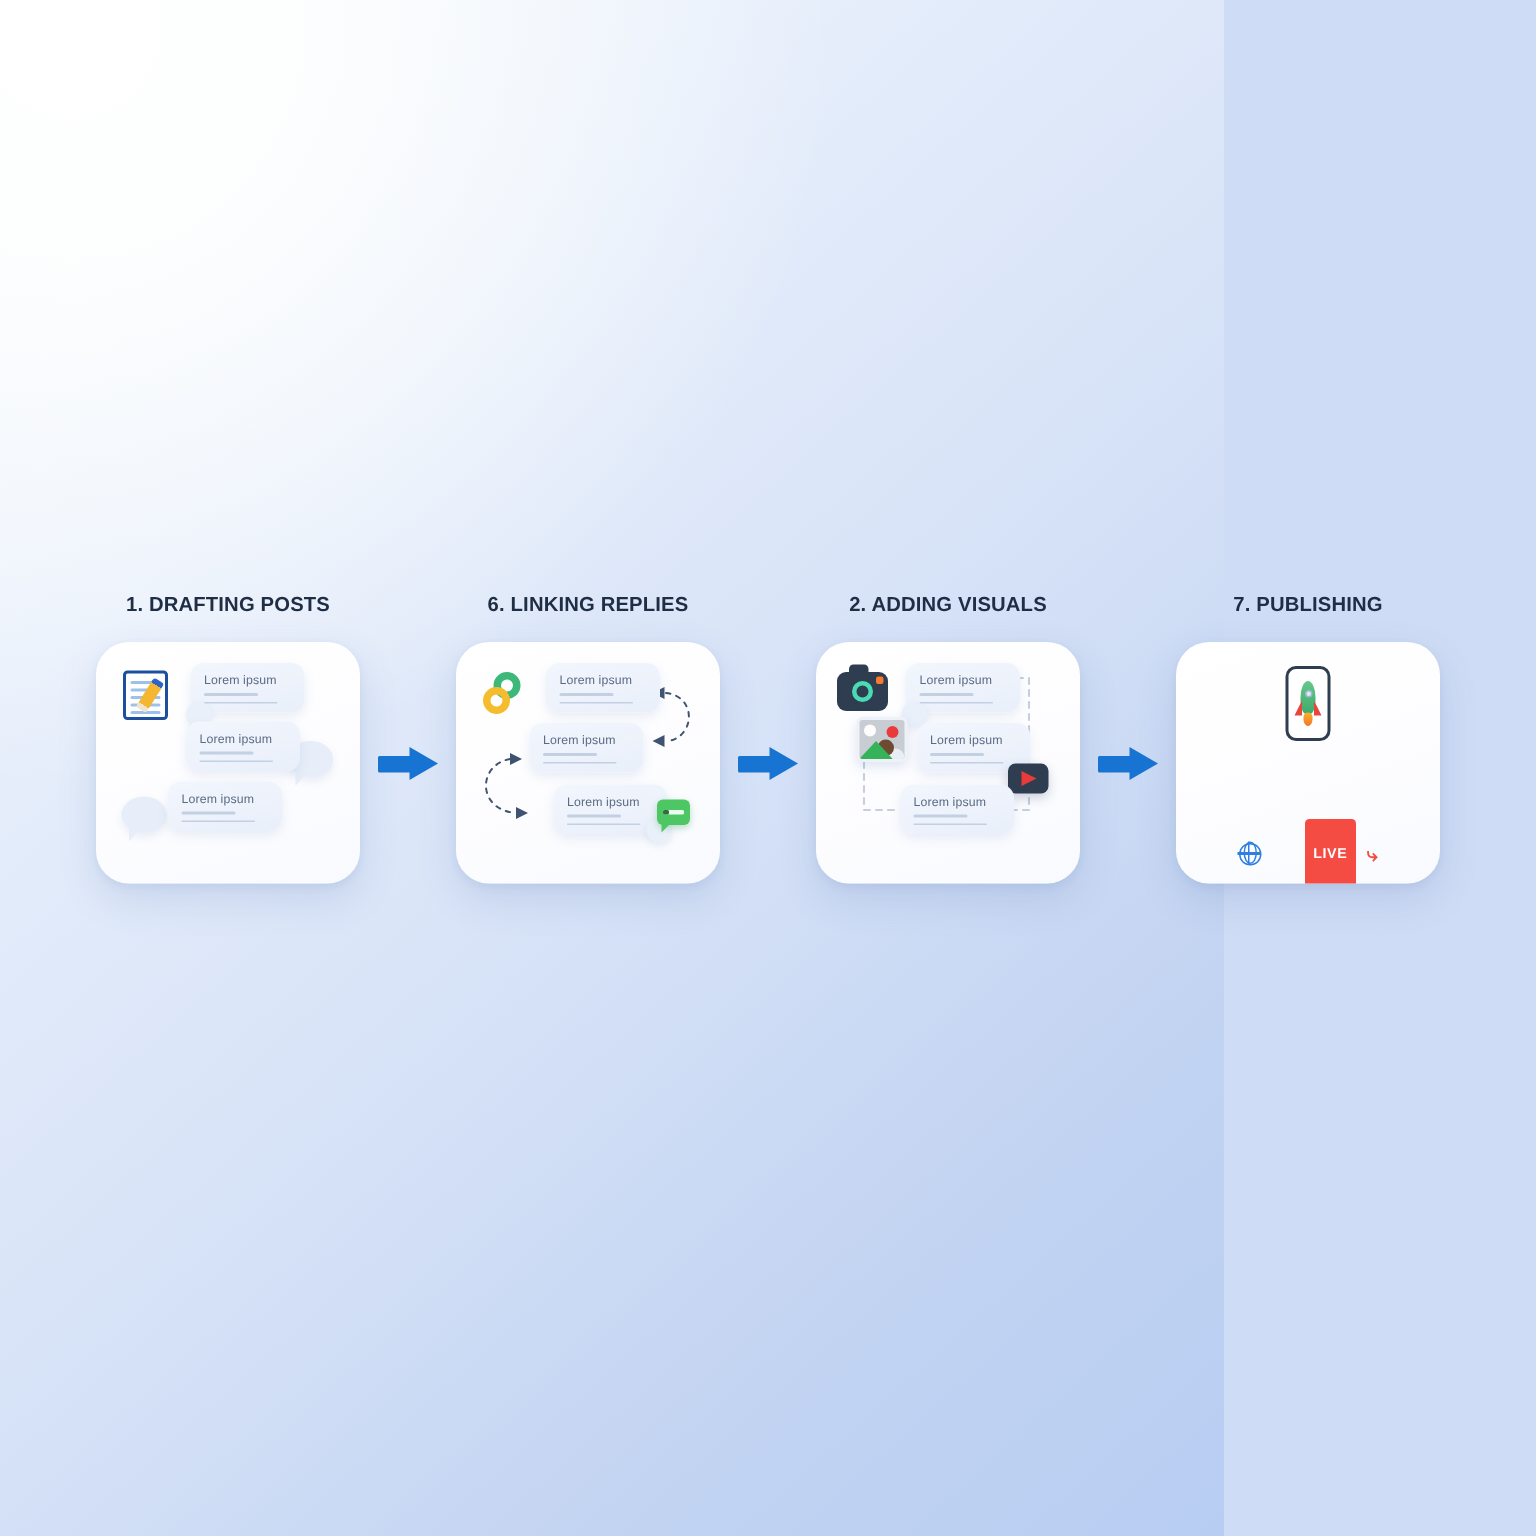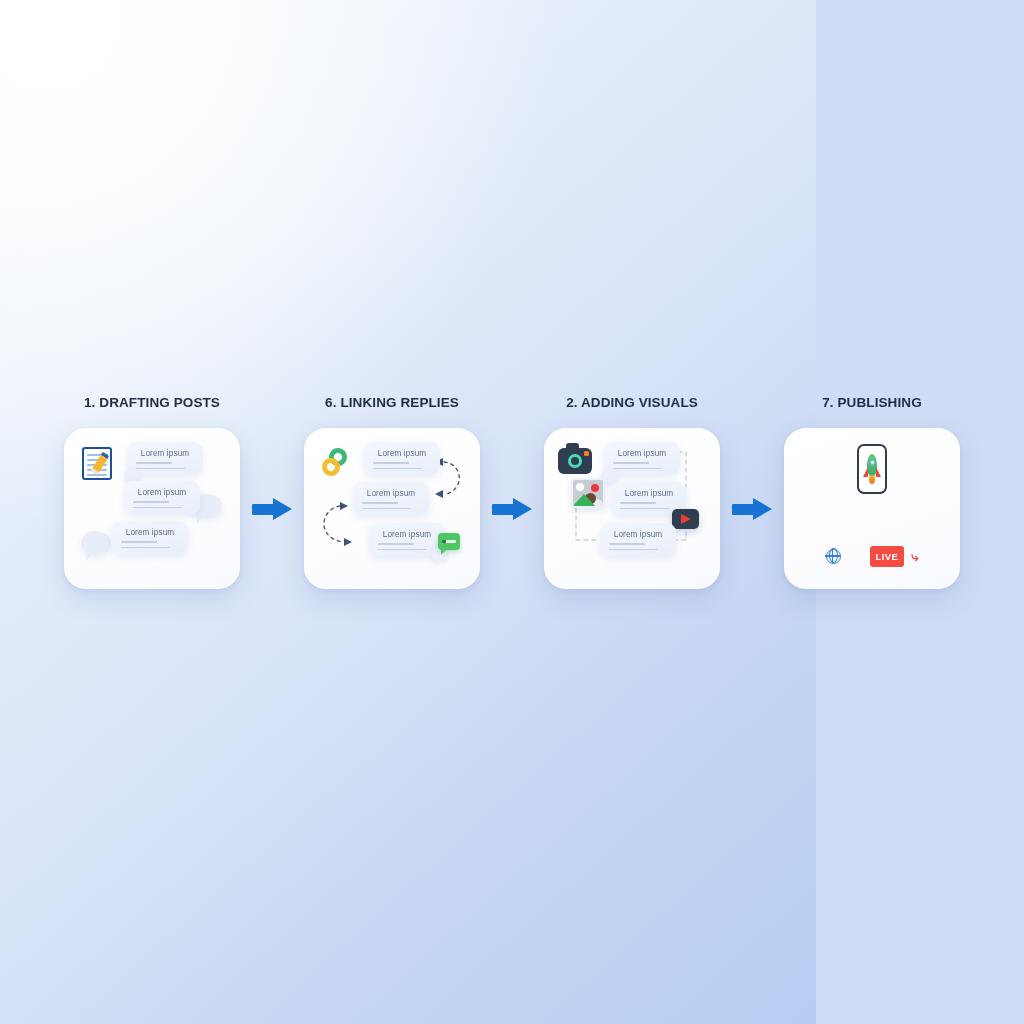--- a/index.html
+++ b/index.html
@@ -6,21 +6,20 @@
   body{
     width:1024px;height:1024px;overflow:hidden;
     font-family:"Liberation Sans", sans-serif;
     background:#cfdcf5;
   }
   #stage{
     position:relative;width:816px;height:1024px;
     background:
       radial-gradient(120% 95% at 6% 2%, #ffffff 0%, #fdfefe 14%, rgba(255,255,255,0) 52%),
       linear-gradient(138deg,#f4f8fd 0%,#e6eefb 28%,#d6e2f7 55%,#c3d4f2 78%,#b7cdf2 100%);
-    text-align: center;
   }
 
   
   .flow{
     position:absolute;left:0;top:395px;width:1024px;
     display:flex;align-items:flex-start;justify-content:center;
   }
   .step{width:176px;display:flex;flex-direction:column;align-items:center;}
   .step-title{
     font-size:13.5px;font-weight:bold;color:#1f2d45;letter-spacing:.1px;
@@ -145,21 +144,21 @@
     display:flex;align-items:center;justify-content:center;
     color:#fff;font-size:12.5px;font-weight:bold;letter-spacing:.3px;
   }
   .metarow{position:absolute;left:0;top:118px;width:176px;display:flex;align-items:center;justify-content:center;gap:7px;}
   .globe{position:relative;width:15px;height:15px;border-radius:50%;border:1.7px solid #2f7fe0;box-sizing:border-box;}
   .globe:before{content:"";position:absolute;left:-1.7px;top:5.3px;width:15px;height:1.7px;background:#2f7fe0;}
   .globe:after{content:"";position:absolute;left:5.3px;top:-1.7px;width:1.7px;height:15px;background:#2f7fe0;}
   .globe em{position:absolute;left:2px;top:-1.7px;width:9px;height:15px;border:1.7px solid #2f7fe0;
     border-radius:50%;box-sizing:border-box;}
   .livebadge{
-    height:15px;padding:3px 6px;border-radius:3px;background:#f44b42;color:#fff;
+    height:15px;padding:16px 6px;border-radius:3px;background:#f44b42;color:#fff;
     font-size:9.5px;font-weight:bold;letter-spacing:.4px;display:flex;align-items:center;margin-left:22px;
   }
   .squig{color:#f44b42;font-size:13px;font-weight:bold;line-height:1;}
 
   
   .dashes{position:absolute;left:0;top:0;width:176px;height:161px;pointer-events:none;}
 </style>
 </head>
 <body>
 

